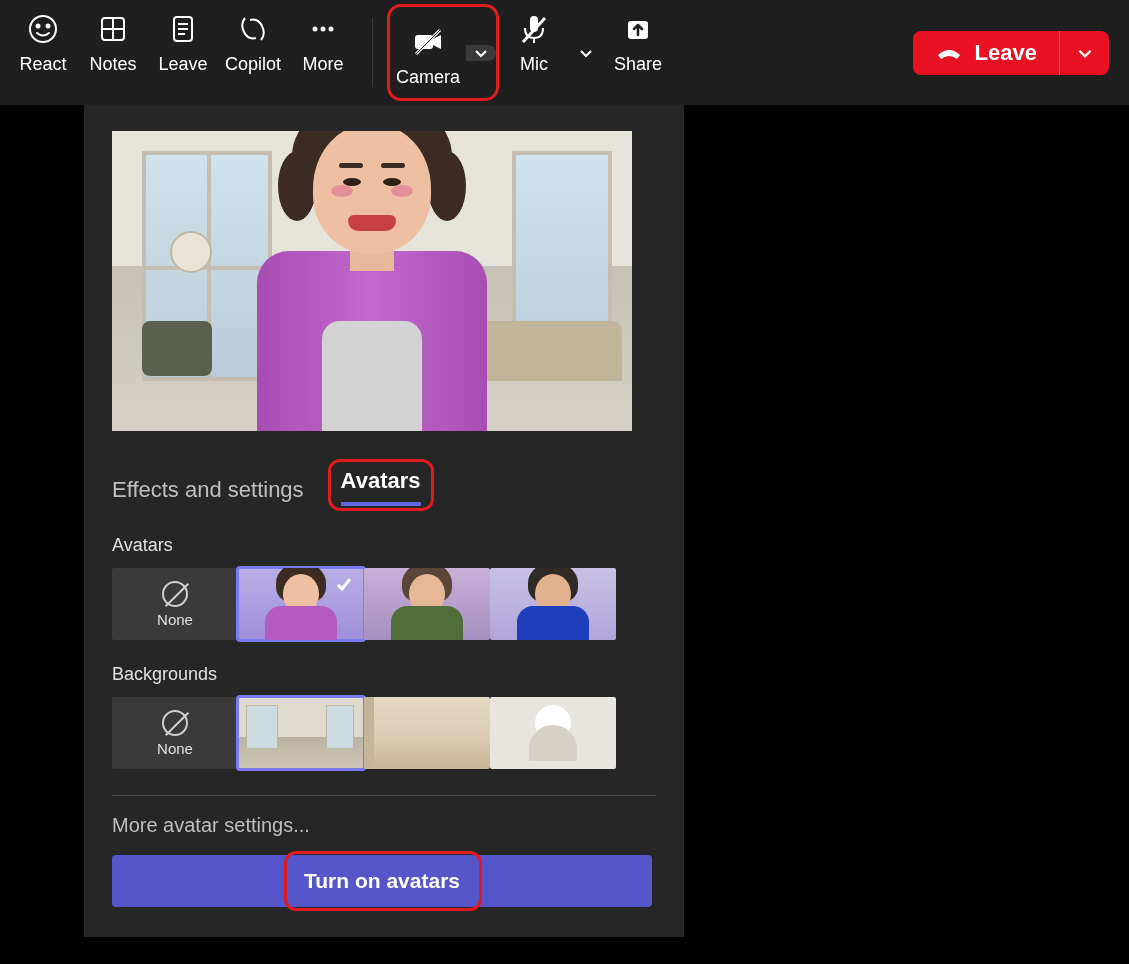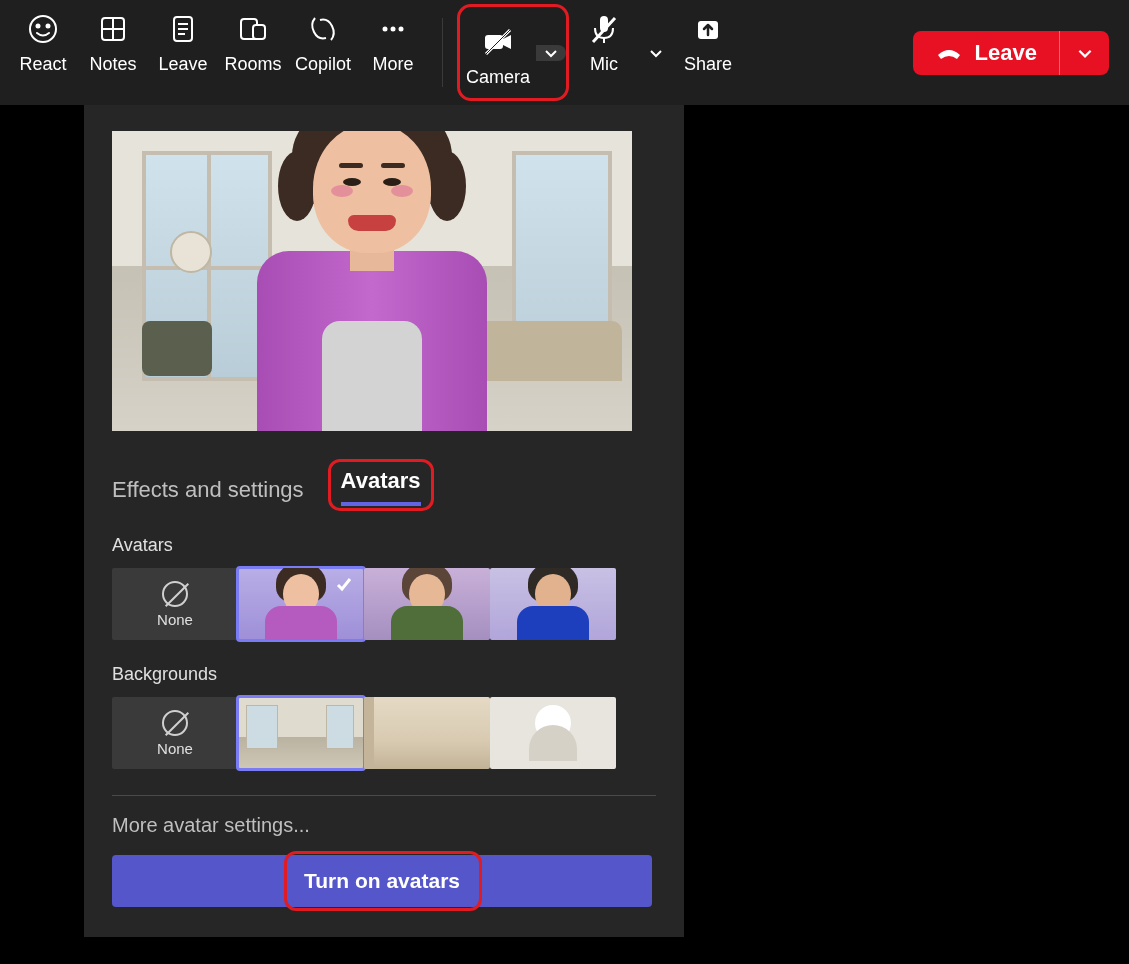--- a/index.html
+++ b/index.html
@@ -286,29 +286,20 @@
       <svg width="32" height="32" viewBox="0 0 32 32" fill="none" stroke="#fff" stroke-width="2">
         <rect x="7" y="4" width="18" height="24" rx="3"></rect>
         <line x1="11" y1="11" x2="21" y2="11"></line>
         <line x1="11" y1="16" x2="21" y2="16"></line>
         <line x1="11" y1="21" x2="18" y2="21"></line>
       </svg>
     </div>
     <div class="lbl">Leave</div>
   </div>
 
-  <div class="tool-btn">
-    <div class="icon-holder">
-      <svg width="32" height="32" viewBox="0 0 32 32" fill="none" stroke="#fff" stroke-width="2">
-        <rect x="4" y="6" width="16" height="20" rx="3"></rect>
-        <rect x="16" y="12" width="12" height="14" rx="3" fill="#1f1f1f"></rect>
-      </svg>
-    </div>
-    <div class="lbl">Rooms</div>
-  </div>
 
   <div class="tool-btn">
     <div class="icon-holder">
       <svg width="34" height="34" viewBox="0 0 34 34" fill="none" stroke="#fff" stroke-width="2">
         <path d="M9 6 Q4 12 8 20 Q12 28 20 26"></path>
         <path d="M25 28 Q30 22 26 14 Q22 6 14 8"></path>
       </svg>
     </div>
     <div class="lbl">Copilot</div>
   </div>

